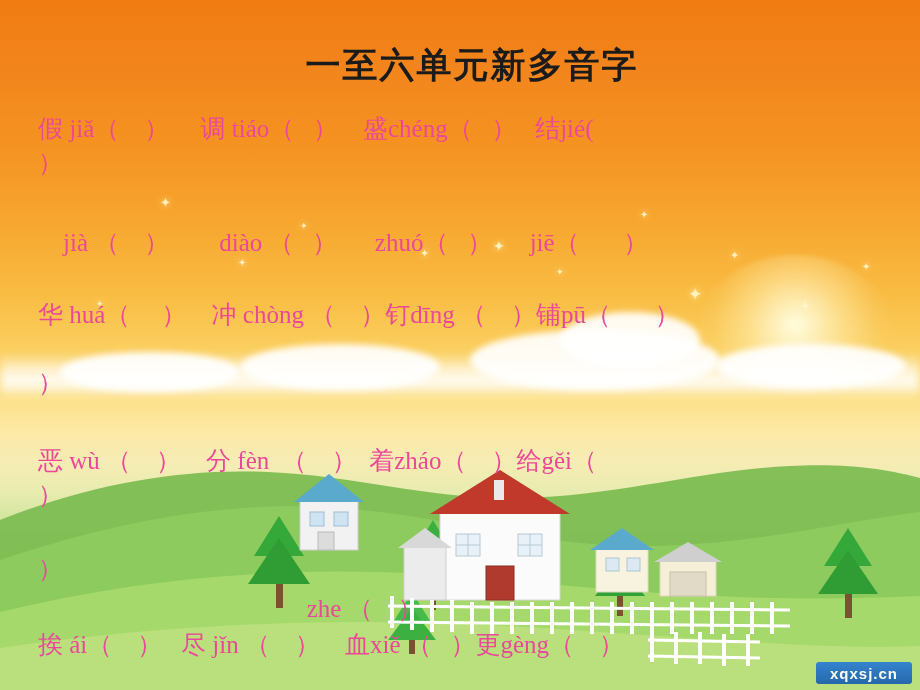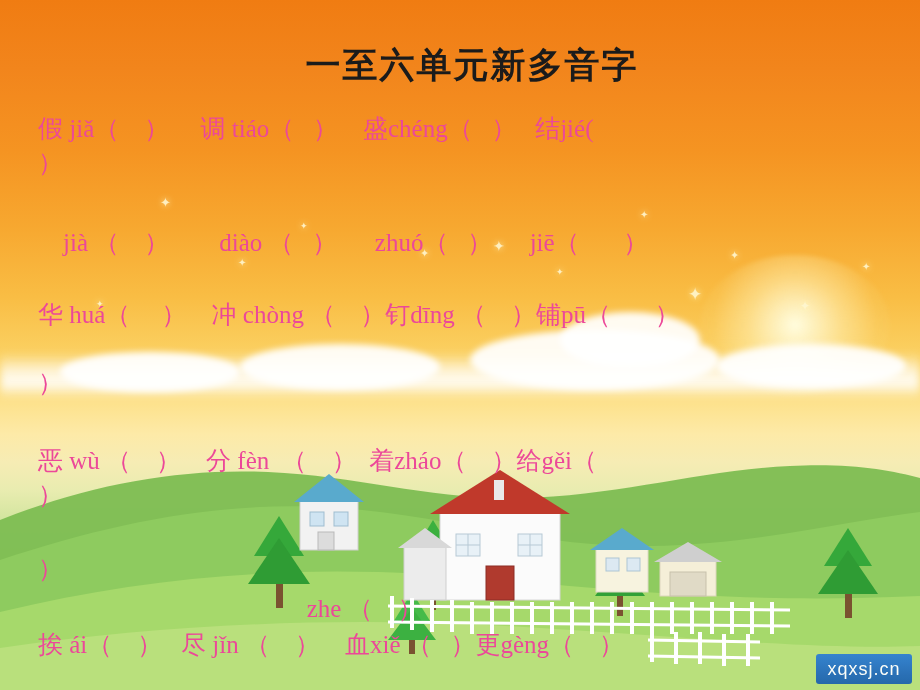--- a/index.html
+++ b/index.html
@@ -93,27 +93,27 @@
     font-weight: bold;
     color: #1b1b1b;
     letter-spacing: 2px;
     padding-left: 12px;
   }
   .lrow { position: absolute; left: 38px; width: 890px; font-size: 25px; color: #ec4899; white-space: pre; }
   .bold { font-weight: normal; }
   .watermark {
     position: absolute;
     right: 8px; bottom: 6px;
-    width: 96px; height: 30px;
+    width: 96px; height: 22px;
     background: linear-gradient(180deg,#2e7fd4 0%, #1e62ad 100%);
     border-radius: 3px;
     color: #ffffff;
     font-family: "Liberation Sans", sans-serif;
-    font-size: 18px;
-    font-weight: normal;
+    font-size: 15px;
+    font-weight: bold;
     letter-spacing: 1px;
     display: flex;
     align-items: center;
     justify-content: center;
     opacity: 0.95;
   }
 </style>
 </head>
 <body>
 

